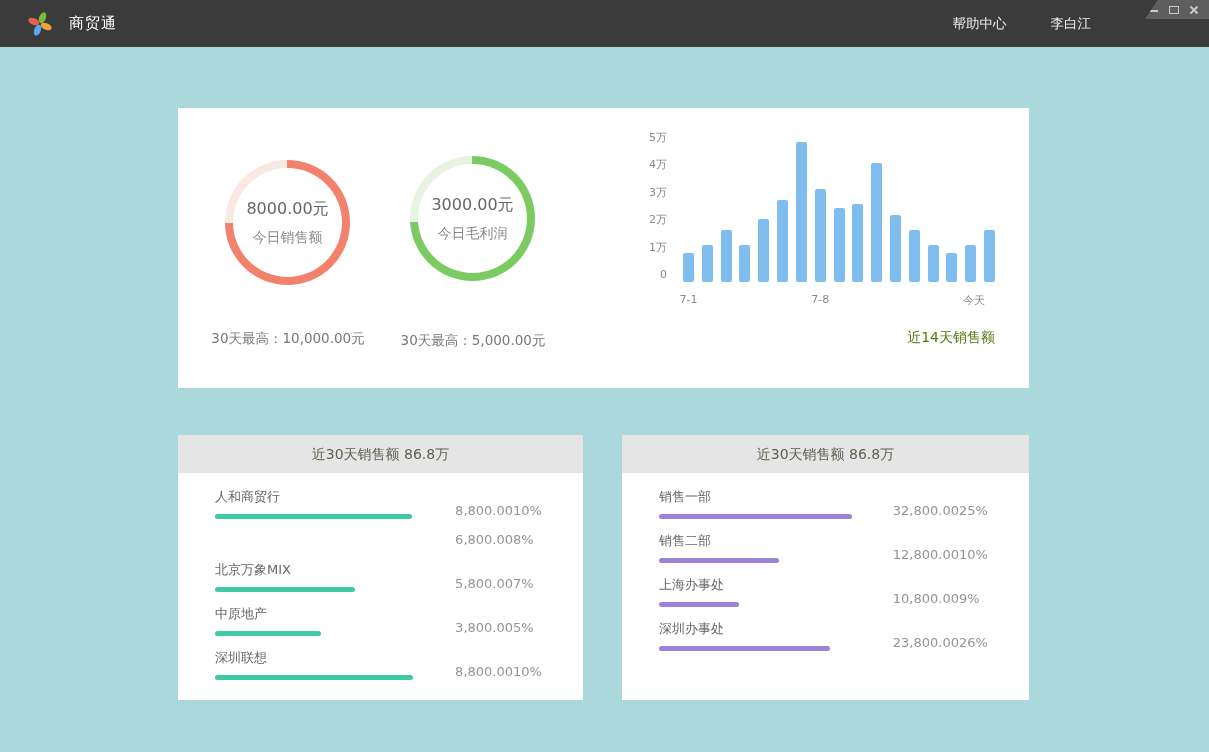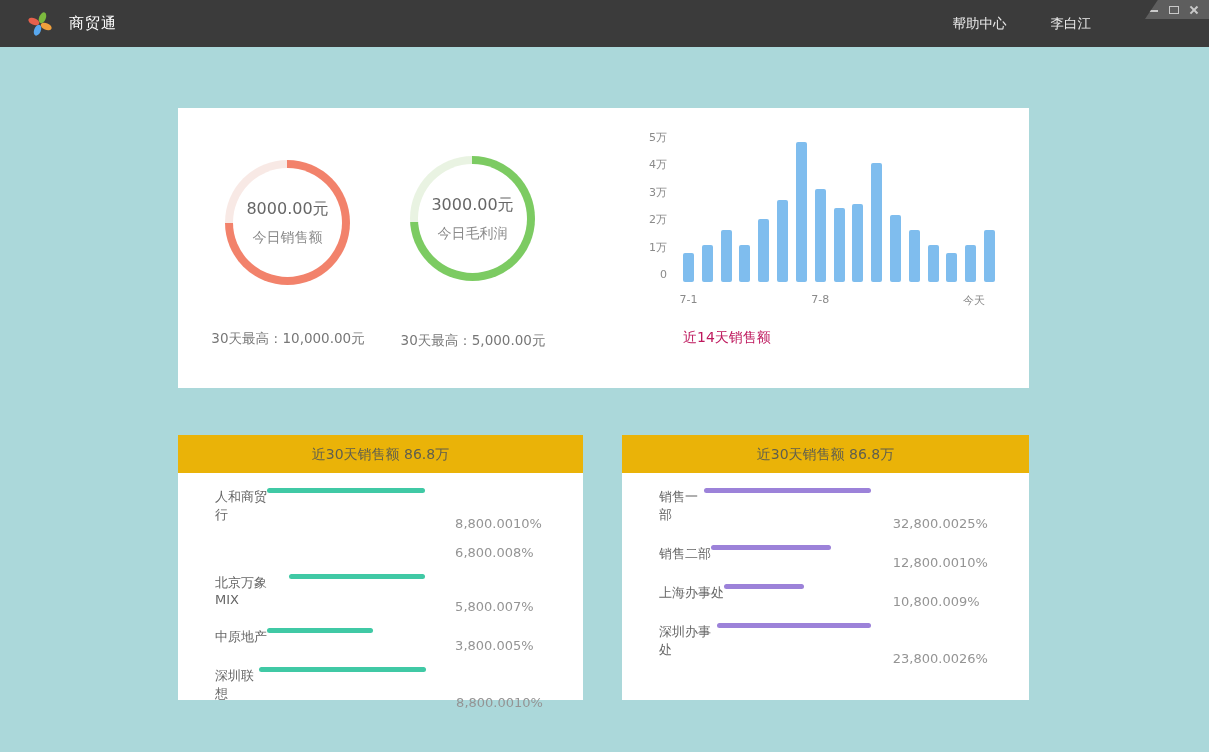--- a/index.html
+++ b/index.html
@@ -61,28 +61,28 @@
   
   .yaxis { position:absolute; left:455px; top:30px; width:34px; }
   .ytick { position:absolute; right:0; width:34px; height:14px; line-height:14px;
            text-align:right; font-size:11px; color:#8a8a8a; }
   .plot  { position:absolute; left:505px; top:32px; width:312px; height:142px;
            display:flex; align-items:flex-end; justify-content:space-between; }
   .vbar  { width:11px; background:#7fbdee; border-radius:2px; }
   .xtick { position:absolute; top:calc(100% + 11px); transform:translateX(-50%);
            font-size:11px; color:#8a8a8a; white-space:nowrap; }
   .chart-title { position:absolute; left:505px; top:221px; width:312px;
-                 text-align:left; font-size:14px; color:#be185d; }
+                 text-align:right; font-size:14px; color:#4d7c0f; }
 
   
   .rank-header { height:38px; line-height:38px; text-align:center;
-                 background:#eab308; font-size:14px; color:#605f4e; }
+                 background:#e5e5e5; font-size:14px; color:#605f4e; }
   .rank-body { padding:15px 28px 0 37px; }
   .rank-row  { display:flex; align-items:flex-end; margin-bottom:13px; }
-  .rank-left { display:flex; flex-direction:row; }
+  .rank-left { display:flex; flex-direction:column; }
   .rank-name { font-size:13px; color:#666; margin-bottom:8px; }
   .rank-bar  { height:5px; border-radius:3px; }
   .rank-vals { margin-left:auto; display:flex; padding-bottom:1px; }
   .rank-value{ width:88px; text-align:right; font-size:13px; color:#949494; }
   .rank-pct  { width:42px; text-align:left; font-size:13px; color:#949494; }
 </style>
 </head>
 <body>
 
 <div class="topbar">

